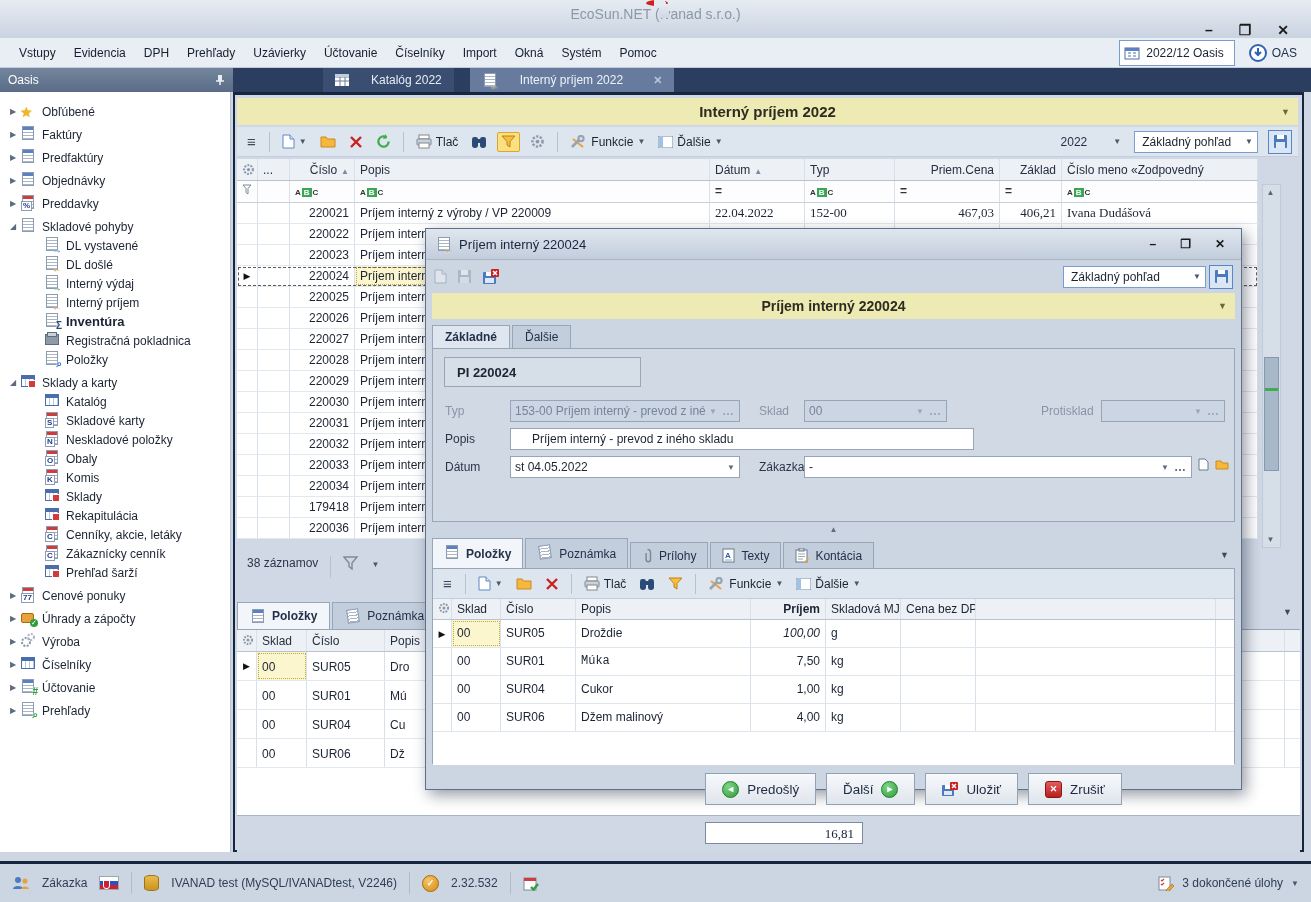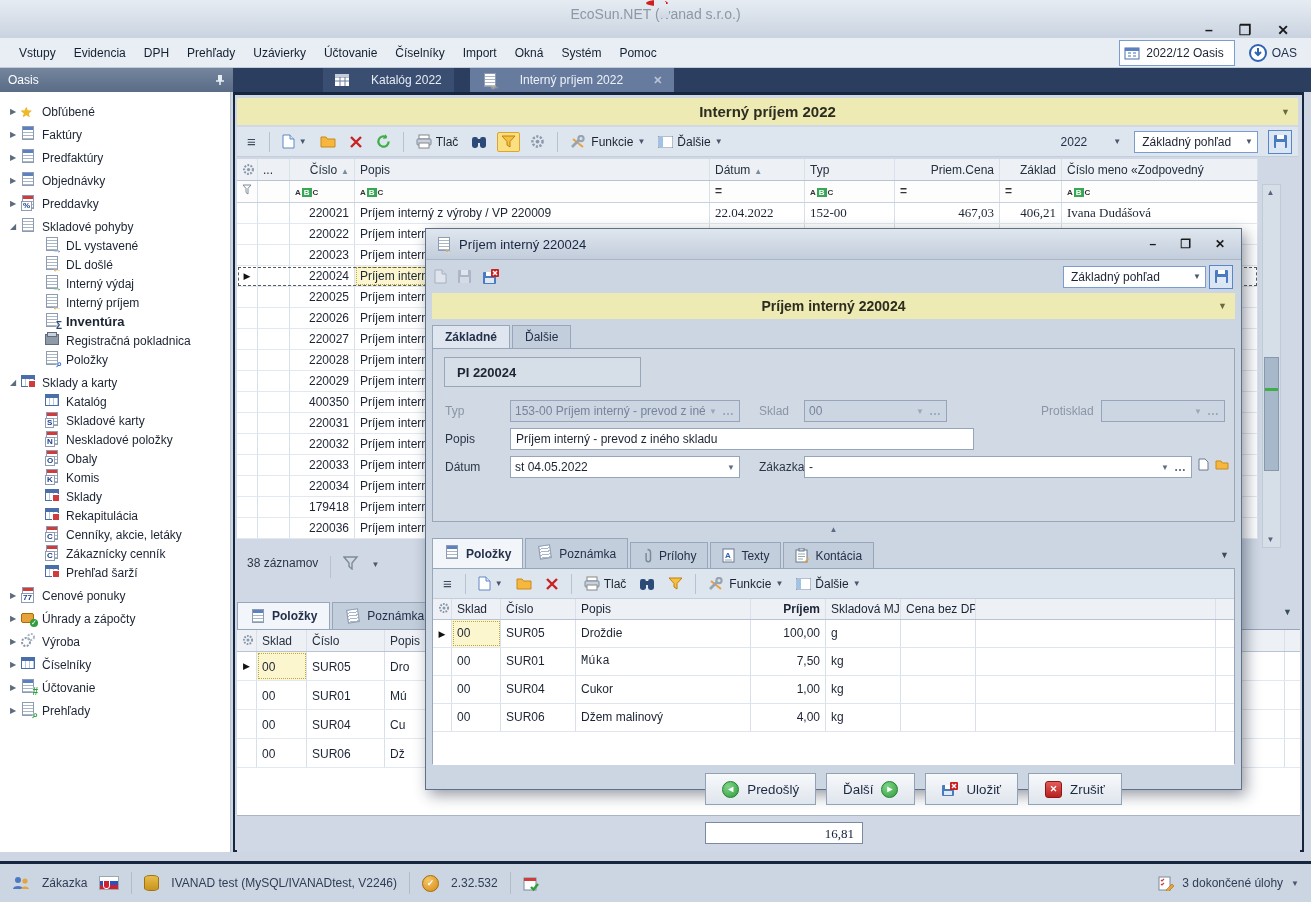--- a/index.html
+++ b/index.html
@@ -131,21 +131,21 @@
   .f-label{position:absolute;color:#2a3648;}
   .f-label.dis{color:#8a95a6;}
   .combo{position:absolute;height:22px;border:1px solid #97a5ba;display:flex;align-items:center;box-sizing:border-box;
     padding:0 4px;background:#fff;}
   .combo.dis{background:#ccd5e2;color:#76839a;}
   .combo .val{flex:1;overflow:hidden;white-space:nowrap;}
   .combo .dd{font-size:8px;color:#5d6c82;margin-left:4px;}
   .combo .dots{color:#5d6c82;margin-left:5px;font-weight:bold;letter-spacing:1px;}
   .combo.dis .dd,.combo.dis .dots{color:#9aa7ba;}
   .field{position:absolute;height:22px;border:1px solid #97a5ba;background:#fff;display:flex;align-items:center;
-    padding:0 5px;box-sizing:border-box;}
+    padding:0 21px;box-sizing:border-box;}
   .zak-icons{position:absolute;display:flex;align-items:center;gap:6px;}
   .splitter{text-align:center;color:#5d6c82;font-size:8px;height:12px;margin-top:3px;}
   .items-tabs{display:flex;align-items:flex-end;margin:1px 6px 0 6px;height:30px;position:relative;}
   .items-tabs .chev{position:absolute;right:6px;bottom:8px;color:#3c4a5e;font-size:9px;}
   .it-tab{display:flex;align-items:center;gap:6px;padding:5px 11px;border:1px solid #98a6ba;border-bottom:none;
     background:#c3cedc;margin-right:2px;color:#23304a;}
   .it-tab.active{background:#f2f5f9;font-weight:bold;}
   .items-wrap{margin:0 6px;border:1px solid #98a6ba;background:#dde5ee;height:196px;box-sizing:border-box;}
   .items-toolbar{height:29px;display:flex;align-items:center;gap:7px;padding:0 6px;border-bottom:1px solid #c3cddb;}
   .igrid{background:#fff;height:166px;}
@@ -635,21 +635,21 @@
           <span class="g-cell" style="width: 355px;">Príjem interný</span>
           <span class="g-cell serif" style="width: 95px;"></span>
           <span class="g-cell serif" style="width: 90px;"></span>
           <span class="g-cell serif r" style="width: 105px;"></span>
           <span class="g-cell serif r" style="width: 62px;"></span>
           <span class="g-cell serif" style="width: 196px;"></span>
         </div>
         <div class="g-row">
           <span class="g-cell" style="width: 21px;"></span>
           <span class="g-cell" style="width: 32px;"></span>
-          <span class="g-cell r" style="width: 65px;">400350</span>
+          <span class="g-cell r" style="width: 65px;">220030</span>
           <span class="g-cell" style="width: 355px;">Príjem interný</span>
           <span class="g-cell serif" style="width: 95px;"></span>
           <span class="g-cell serif" style="width: 90px;"></span>
           <span class="g-cell serif r" style="width: 105px;"></span>
           <span class="g-cell serif r" style="width: 62px;"></span>
           <span class="g-cell serif" style="width: 196px;"></span>
         </div>
         <div class="g-row">
           <span class="g-cell" style="width: 21px;"></span>
           <span class="g-cell" style="width: 32px;"></span>
@@ -1027,21 +1027,21 @@
             <span class="ig-cell r" style="width: 75px; font-weight: bold;">Príjem</span>
             <span class="ig-cell" style="width: 75px;">Skladová MJ</span>
             <span class="ig-cell" style="width: 75px;">Cena bez DPH</span>
             <span class="ig-cell" style="width: 240px;"></span>
           </div>
           <div class="ig-row">
             <span class="ig-cell row-ind" style="width: 19px; padding-top: 9px;">▶</span>
             <span class="ig-cell cell-hl" style="width: 49px;">00</span>
             <span class="ig-cell" style="width: 75px;">SUR05</span>
             <span class="ig-cell" style="width: 175px;">Droždie</span>
-            <span class="ig-cell r" style="width: 75px;">100,00</span>
+            <span class="ig-cell r" style="width: 75px; font-style: italic;">100,00</span>
             <span class="ig-cell" style="width: 75px;">g</span>
             <span class="ig-cell" style="width: 75px;"></span>
             <span class="ig-cell" style="width: 240px;"></span>
           </div>
           <div class="ig-row">
             <span class="ig-cell row-ind" style="width: 19px; padding-top: 9px;"></span>
             <span class="ig-cell" style="width: 49px;">00</span>
             <span class="ig-cell" style="width: 75px;">SUR01</span>
             <span class="ig-cell" style="width: 175px; font-family: Liberation Mono, monospace;">Múka</span>
             <span class="ig-cell r" style="width: 75px;">7,50</span>

